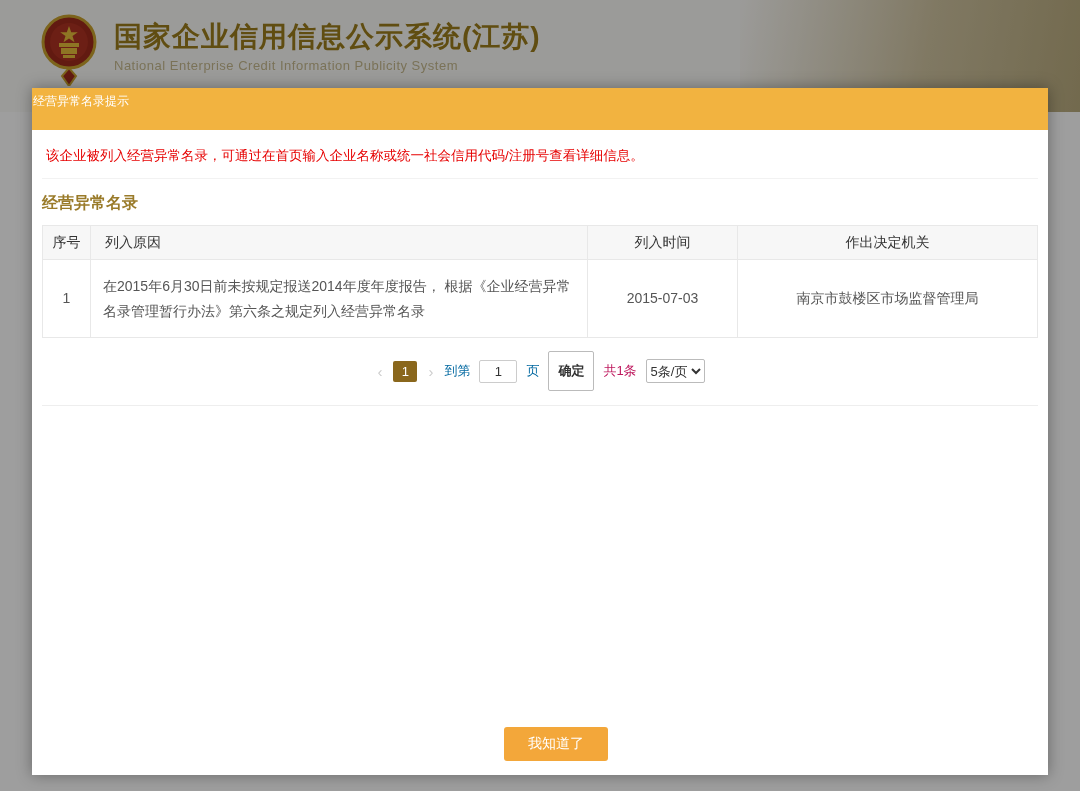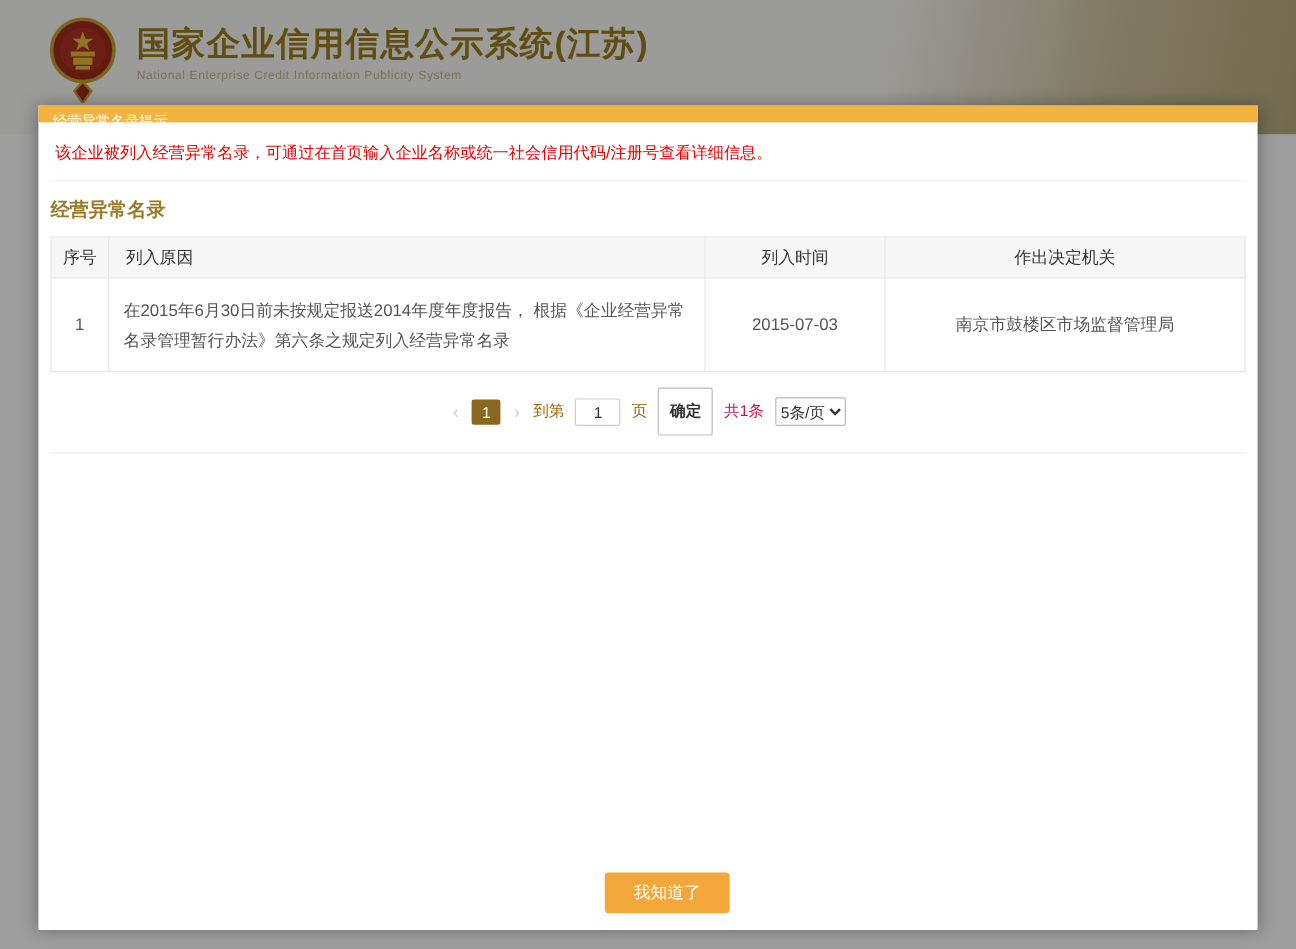--- a/index.html
+++ b/index.html
@@ -43,21 +43,21 @@
   .titles { position: relative; z-index: 1; padding-top: 6px; }
   .site-title {
     font-size: 28px;
     font-weight: bold;
     color: #9c7d1c;
     letter-spacing: 1px;
     line-height: 1.2;
   }
   .site-subtitle {
     margin-top: 4px;
-    font-size: 10px;
+    font-size: 13px;
     color: #c5b98e;
     letter-spacing: 0.5px;
   }
 
   
   .overlay {
     position: absolute;
     inset: 0;
     background: rgba(0,0,0,0.38);
     z-index: 5;
@@ -68,26 +68,26 @@
     position: absolute;
     left: 32px; right: 32px;
     top: 88px; bottom: 16px;
     background: #ffffff;
     z-index: 10;
     box-shadow: 0 0 14px rgba(0,0,0,0.35);
     display: flex;
     flex-direction: column;
   }
   .modal-titlebar {
-    height: 14px;
+    height: 42px;
     line-height: 26px;
     background: #f2b340;
     color: #ffffff;
     font-size: 12px;
-    padding-left: 12px;
+    padding-left: 1px;
     flex: 0 0 auto;
   }
   .modal-body {
     flex: 1 1 auto;
     position: relative;
     padding: 0 10px;
   }
   .notice {
     padding: 17px 4px 13px 4px;
     color: #e60000;
@@ -156,21 +156,21 @@
     min-width: 24px;
     height: 21px;
     line-height: 21px;
     text-align: center;
     background: #8a671c;
     color: #ffffff;
     font-size: 13px;
     border-radius: 2px;
     cursor: pointer;
   }
-  .pg-label { color: #a16207; text-align: right; }
+  .pg-label { color: #0369a1; text-align: right; }
   .pg-input {
     width: 38px;
     height: 23px;
     border: 1px solid #cccccc;
     border-radius: 2px;
     text-align: center;
     font-size: 13px;
     color: #333;
     font-family: inherit;
   }

